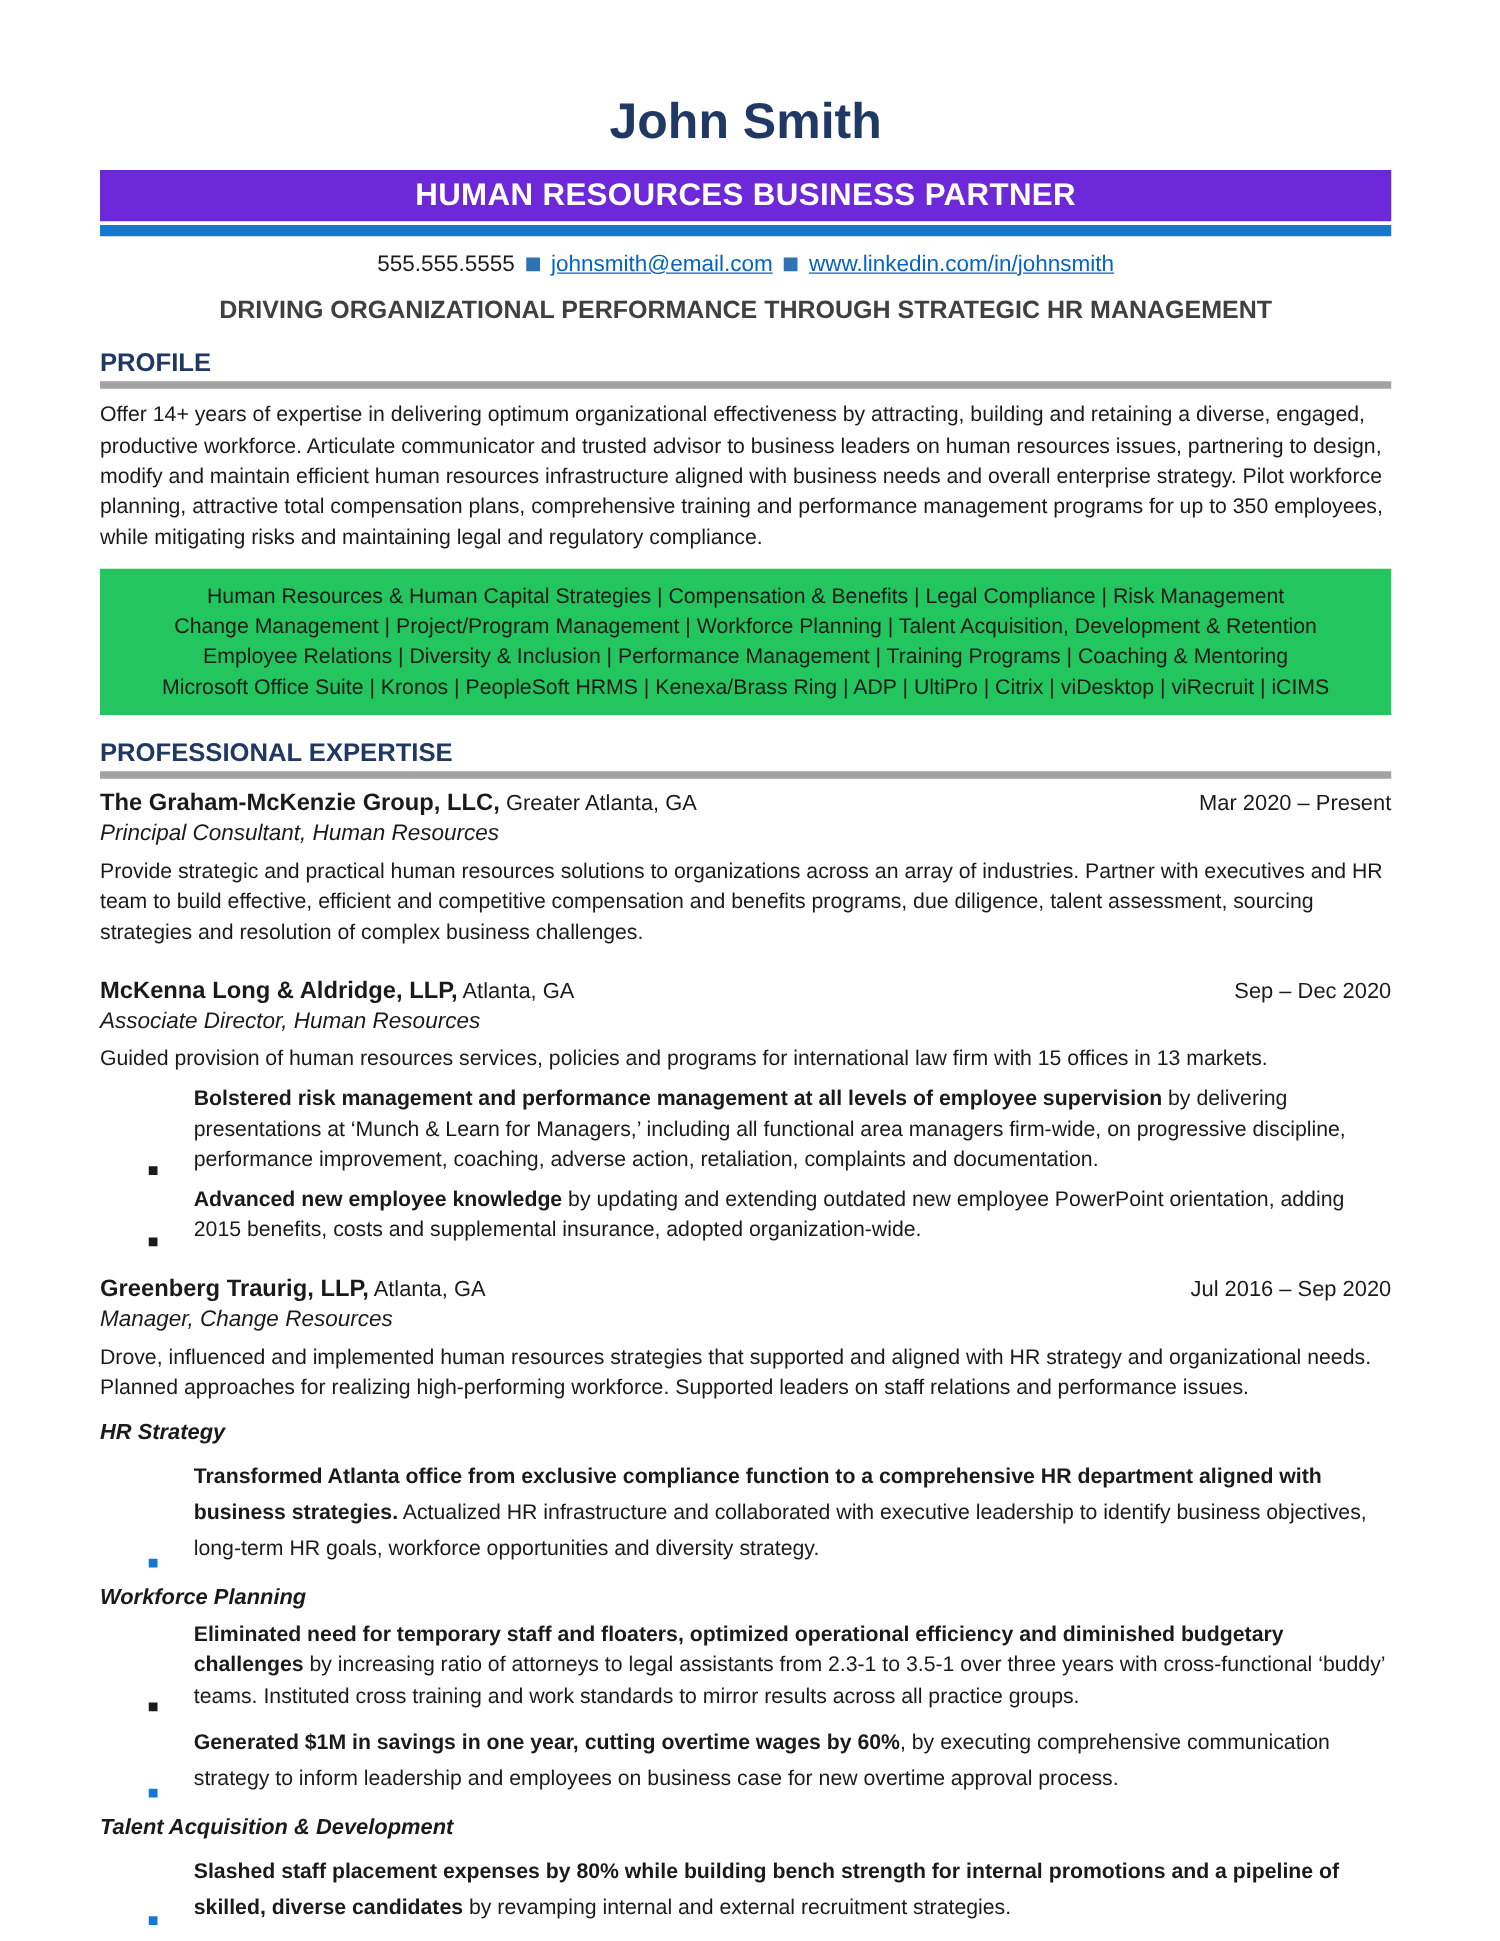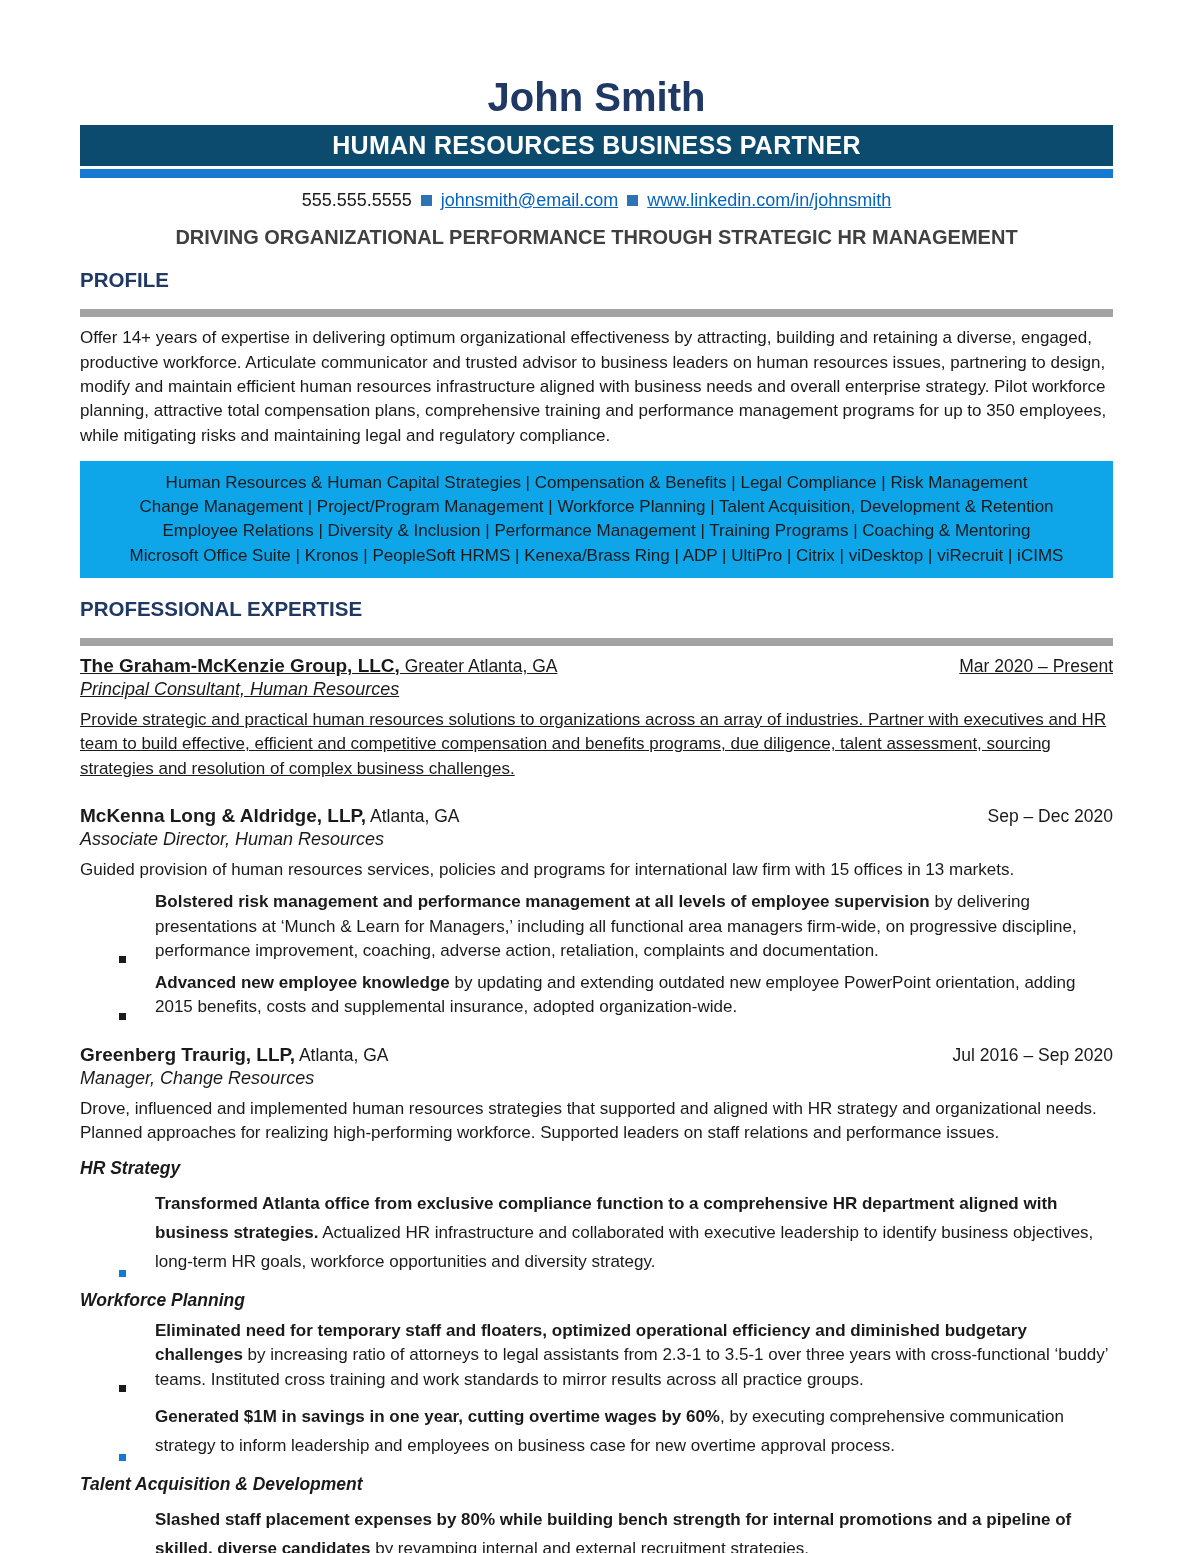--- a/index.html
+++ b/index.html
@@ -18,22 +18,22 @@
   
   .name {
     margin-top: 74px;
     text-align: center;
     font-size: 40px;
     font-weight: bold;
     color: #1F3864;
     line-height: 1.15;
   }
   .banner {
-    margin-top: 5px;
-    background: #0c4a6e;
+    margin-top: 16px;
+    background: #6d28d9;
     height: 41px;
     display: flex; align-items: center; justify-content: center;
     color: #ffffff;
     font-weight: bold;
     font-size: 25px;
     letter-spacing: 0.3px;
   }
   .strip {
     margin-top: 3px;
     height: 9px;
@@ -58,39 +58,39 @@
     font-weight: bold;
     font-size: 20px;
     color: #404040;
   }
   
   .section-heading {
     margin-top: 19px;
     font-size: 20.5px;
     font-weight: bold;
     color: #1F3864;
-    border-bottom: 8px solid #a3a3a3;
-    padding-bottom: 17px;
+    border-bottom: 6px solid #a3a3a3;
+    padding-bottom: 2px;
   }
   .profile-body {
     margin-top: 9px;
     font-size: 17px;
     line-height: 1.43;
   }
   .skills-box {
     margin-top: 13px;
-    background: #0ea5e9;
+    background: #22c55e;
     text-align: center;
     padding: 10px 12px;
     font-size: 17px;
     line-height: 1.43;
   }
   
   .job { margin-top: 24px; }
-  .job.first { margin-top: 9px; text-decoration: underline; }
+  .job.first { margin-top: 9px; }
   .job-header {
     display: flex;
     justify-content: space-between;
     align-items: baseline;
   }
   .company { font-weight: bold; font-size: 19px; }
   .location { font-size: 17.5px; }
   .dates { font-size: 17.5px; white-space: nowrap; }
   .job-title {
     font-style: italic;

